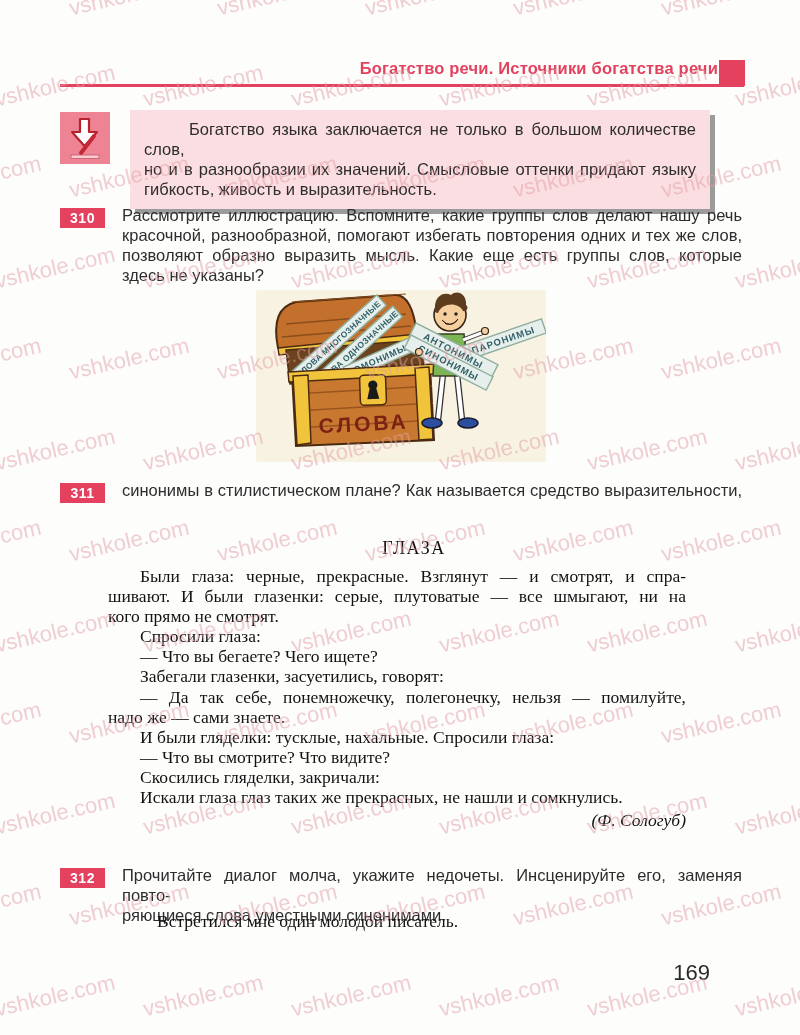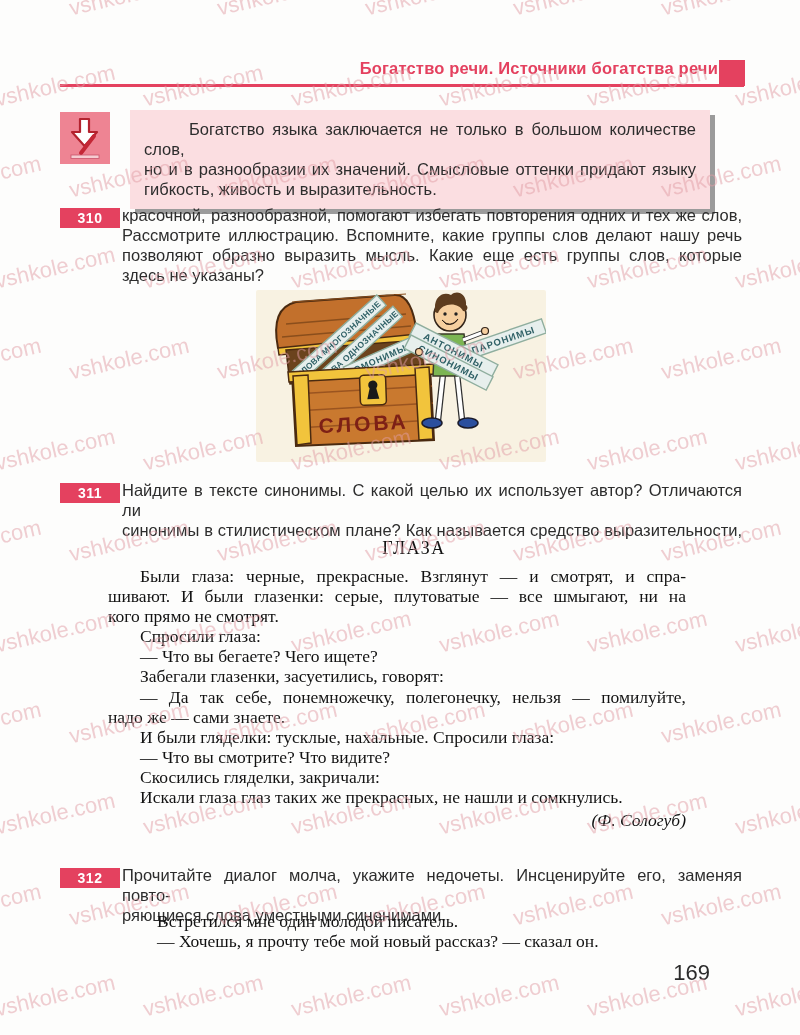--- a/index.html
+++ b/index.html
@@ -21,21 +21,21 @@
   
   .info-icon{position:absolute;left:60px;top:112px;width:50px;height:52px}
   .info-box{position:absolute;left:130px;top:110px;width:580px;box-sizing:border-box;
             background:#fbdee1;box-shadow:5px 5px 0 #9b9b9b;padding:9px 14px 10px 14px}
   .info-box .lines div{font-size:16.5px;line-height:20px;color:#2d2d2d;text-align:left}
   .info-box .lines div.j{text-align:justify;text-align-last:justify}
   .info-box .lines div.ind{text-indent:45px}
 
   
   .ex{position:absolute;left:60px;width:684px}
-  .ex .badge{position:absolute;left:0;top:3px;width:60px;height:20px;background:#e4415f;
+  .ex .badge{position:absolute;left:0;top:3px;width:45px;height:20px;background:#e4415f;
              color:#fff;font-size:14px;font-weight:bold;text-align:center;line-height:20px;
              letter-spacing:.5px}
   .ex .extext{margin-left:62px;width:620px}
   .ex .extext div{font-size:16.5px;line-height:20px;color:#2d2d2d;text-align:left}
   .ex .extext div.j{text-align:justify;text-align-last:justify}
   #ex310{top:205px} #ex311{top:480px} #ex312{top:865px}
 
   
   .illo{position:absolute;left:256px;top:290px;width:290px;height:172px}
 
@@ -72,22 +72,22 @@
     <div class="lines">
         <div class="j ind">Богатство языка заключается не только в большом количестве слов,</div>
         <div class="j">но и в разнообразии их значений. Смысловые оттенки придают языку</div>
         <div>гибкость, живость и выразительность.</div>
       </div>
   </div>
 
   <div class="ex" id="ex310">
     <div class="badge">310</div>
     <div class="extext lines">
+        <div class="j">Рассмотрите иллюстрацию. Вспомните, какие группы слов делают нашу речь</div>
         <div class="j">красочной, разнообразной, помогают избегать повторения одних и тех же слов,</div>
-        <div class="j">Рассмотрите иллюстрацию. Вспомните, какие группы слов делают нашу речь</div>
         <div class="j">позволяют образно выразить мысль. Какие еще есть группы слов, которые</div>
         <div>здесь не указаны?</div>
       </div>
   </div>
 
   <svg class="illo" viewBox="0 0 290 172">
     <rect x="0" y="0" width="290" height="172" rx="2" fill="#f8f2e2"></rect>
 
     <g>
       <path d="M22,58 Q14,18 40,12 L138,5 Q156,3 161,44 L159,52 L30,63 Z" fill="#c2702c" stroke="#4a2a10" stroke-width="2"></path>
@@ -163,21 +163,20 @@
         <text x="46" y="11" font-size="9.5" text-anchor="middle" letter-spacing="1">СИНОНИМЫ</text>
       </g>
       <circle cx="163" cy="62" r="3.5" fill="#f6cf9f" stroke="#33251a" stroke-width="1.2"></circle>
       <circle cx="229" cy="41" r="3.5" fill="#f6cf9f" stroke="#33251a" stroke-width="1.2"></circle>
     </g>
   </svg>
 
   <div class="ex" id="ex311">
     <div class="badge">311</div>
     <div class="extext lines">
-        <div class="j">Найдите в тексте синонимы. С какой целью их использует автор? Отличаются ли</div>
         <div class="j">синонимы в стилистическом плане? Как называется средство выразительности,</div>
       </div>
   </div>
 
   <div class="story-title serif">ГЛАЗА</div>
   <div class="story serif">
     <div class="lines">
         <div class="j ind">Были глаза: черные, прекрасные. Взглянут — и смотрят, и спра-</div>
         <div class="j">шивают. И были глазенки: серые, плутоватые — все шмыгают, ни на</div>
         <div>кого прямо не смотрят.</div>
@@ -198,21 +197,20 @@
     <div class="badge">312</div>
     <div class="extext lines">
         <div class="j">Прочитайте диалог молча, укажите недочеты. Инсценируйте его, заменяя повто-</div>
         <div>ряющиеся слова уместными синонимами.</div>
       </div>
   </div>
 
   <div class="dialog serif">
     <div class="lines">
         <div class="ind">Встретился мне один молодой писатель.</div>
-        <div class="ind">— Хочешь, я прочту тебе мой новый рассказ? — сказал он.</div>
       </div>
   </div>
 
   <div class="pageno">169</div>
 
   <div id="wm-layer">
       <span class="wm" style="left: -80px; top: -18px;">vshkole.com</span>
       <span class="wm" style="left: 68px; top: -18px;">vshkole.com</span>
       <span class="wm" style="left: 216px; top: -18px;">vshkole.com</span>
       <span class="wm" style="left: 364px; top: -18px;">vshkole.com</span>

